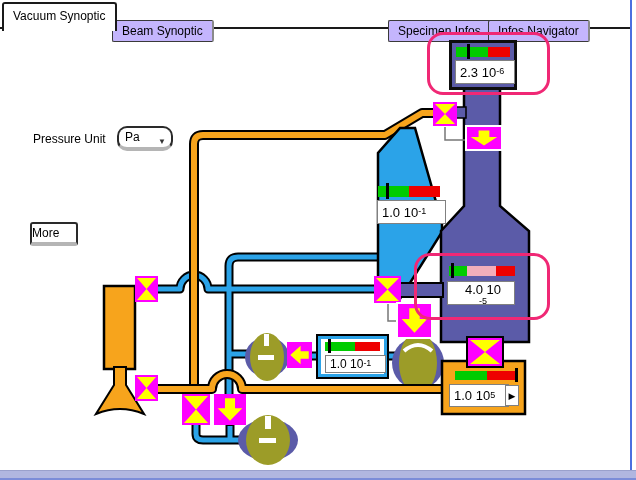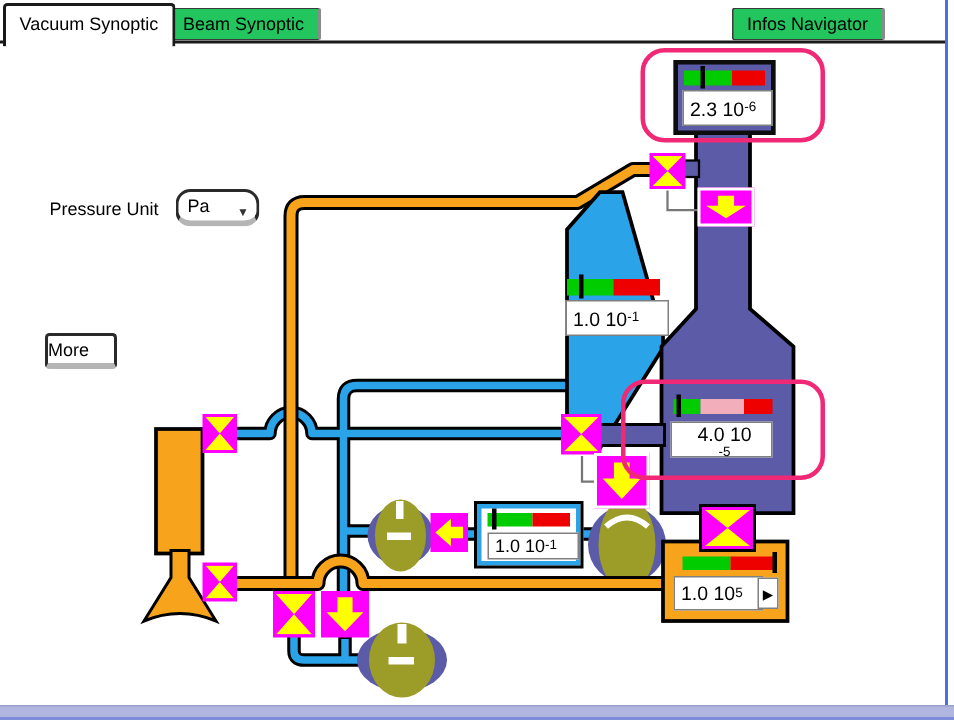--- a/index.html
+++ b/index.html
@@ -1,20 +1,20 @@
 <!DOCTYPE html>
 <html><head>
 <meta charset="utf-8">
 <style>
   html,body{margin:0;padding:0;background:#fff;}
   .canvas{position:relative;width:636px;height:480px;background:#fff;overflow:hidden;
           font-family:"Liberation Sans",sans-serif;color:#000;}
   
   .tabstrip-line{position:absolute;left:0;top:27px;width:630px;height:2px;background:#1a1a1a;z-index:1;}
-  .tab{position:absolute;top:5px;height:20px;background:#22c55e;border:1px solid #3a3a3a;
+  .tab{position:absolute;top:20px;height:20px;background:#c4b5fd;border:1px solid #3a3a3a;
        border-right:2px solid #8a8a8a;border-radius:2px;padding:0 9px;font-size:12px;
        line-height:20px;white-space:nowrap;z-index:1;}
   .tab.active{top:2px;height:27px;line-height:25px;border:2px solid #1a1a1a;border-bottom:none;
        border-radius:3px 3px 0 0;z-index:3;background:#fff;}
   
   .win-right{position:absolute;right:4px;top:0;width:2px;height:472px;background:#4b6fe0;}
   .win-bottom{position:absolute;left:0;bottom:2px;width:636px;height:7px;background:#b1b6e0;border-top:1px solid #9aa0cc;}
   .win-bottom2{position:absolute;left:0;bottom:0;width:636px;height:2px;background:#7c8cd8;}
   
   .label{position:absolute;font-size:12px;}
@@ -47,20 +47,21 @@
   svg{position:absolute;left:0;top:0;z-index:2;}
 </style>
 </head>
 <body>
 
 <div class="canvas">
 
   <div class="tabstrip-line"></div>
   <div class="tab active" style="left:2px;">Vacuum Synoptic</div>
   <div class="tab" style="left:112px;">Beam Synoptic</div>
+  <div class="tab" style="left:388px;">Specimen Infos</div>
   <div class="tab" style="left:488px;">Infos Navigator</div>
 
   <div class="label" style="left:33px;top:132px;">Pressure Unit</div>
   <div class="btn" style="left:117px;top:126px;width:46px;height:19px;text-align:left;padding-left:6px;line-height:19px;border-radius:10px;">
     <span>Pa</span>
     <span class="dd-caret">▼</span>
   </div>
   <div class="btn" style="left:30px;top:222px;width:44px;height:18px;line-height:18px;">More</div>
 
   <svg width="636" height="480" viewBox="0 0 636 480">

